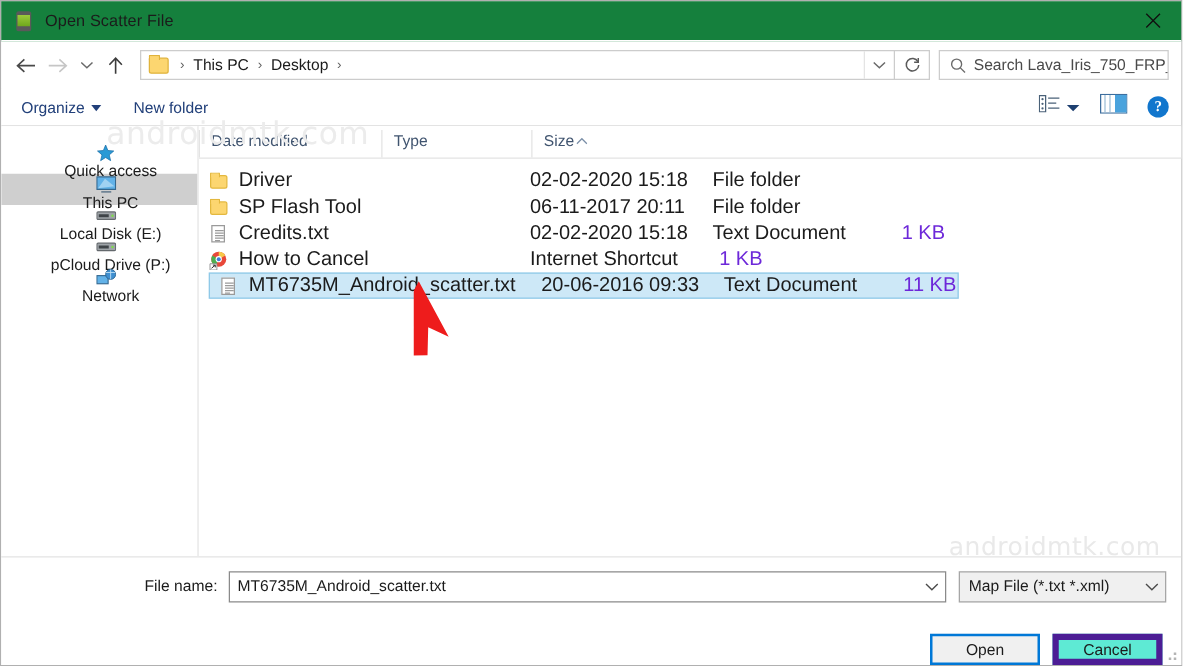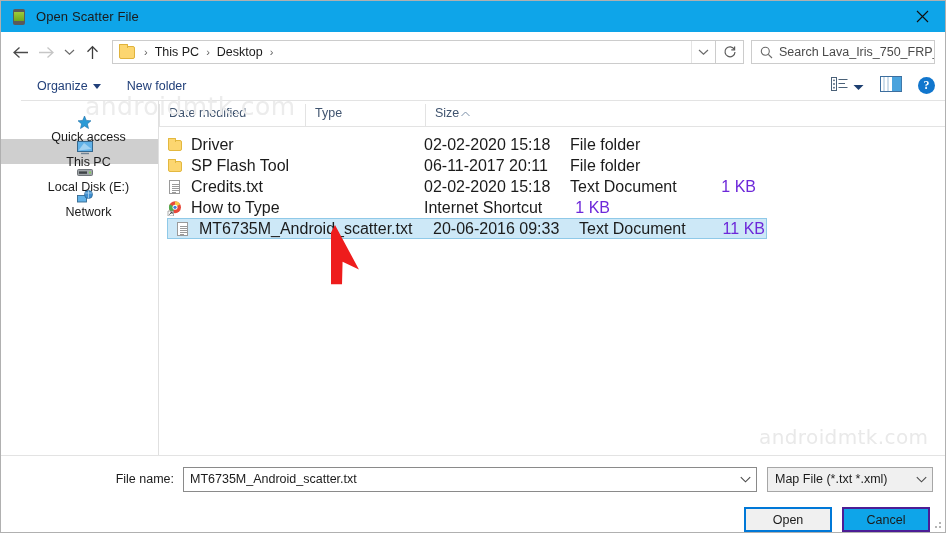--- a/index.html
+++ b/index.html
@@ -14,21 +14,21 @@
     width: 946px; height: 533px;
     background: #ffffff;
     border: 1px solid #b0b0b0;
     display: flex; flex-direction: column;
   }
 
   
   .titlebar {
     height: 32px; min-height: 32px;
     display: flex; align-items: center;
-    background: #0ea5e9;
+    background: #15803d;
     border-bottom: 1px solid #ffffff;
     position: relative;
   }
   .title-icon { width: 16px; height: 16px; margin-left: 10px; position: relative; }
   .phone-body {
     position: absolute; left: 2px; top: 0;
     width: 12px; height: 16px;
     background: #5a5a5a; border-radius: 2px;
   }
   .phone-screen {
@@ -111,21 +111,20 @@
   }
 
   
   .toolbar {
     height: 30px; min-height: 30px;
     display: flex; align-items: center;
     padding: 0 10px 0 16px;
     background: #ffffff;
     border-bottom: 1px solid #e3e3e3;
     position: relative;
-    margin-left: 20px;
   }
   .tb-item {
     font-size: 12.5px; color: #22407a;
     display: flex; align-items: center; gap: 5px;
     cursor: default; margin-right: 26px;
   }
   .tb-caret {
     width: 0; height: 0; margin-top: 2px;
     border-left: 4px solid transparent; border-right: 4px solid transparent;
     border-top: 5px solid #22407a;
@@ -257,27 +256,27 @@
     width: 166px; height: 25px; margin-left: 10px; flex: none;
     border: 1px solid #a6a6a6; background: #f0f0f0;
     display: flex; align-items: center;
   }
   .filter-text {
     flex: 1 1 auto; padding-left: 7px; font-size: 12.5px; color: #1b1b1b;
     white-space: nowrap; overflow: hidden;
   }
   .btn-row {
     display: flex; justify-content: flex-end; gap: 10px;
-    margin-top: 15px; padding-right: 3px;
+    margin-top: 25px; padding-right: 3px;
   }
   .btn {
     width: 88px; height: 25px;
     display: flex; align-items: center; justify-content: center;
     font-size: 12.5px; color: #1b1b1b;
-    background: #0ea5e9; border: 2px solid #4c1d95;
+    background: #5eead4; border: 5px solid #4c1d95;
     cursor: default;
   }
   .btn.primary { border: 2px solid #0078d7; background: #f0f0f0; }
   .grip {
     position: absolute; right: 3px; bottom: 3px;
     width: 11px; height: 11px;
   }
   .grip span {
     position: absolute; width: 2px; height: 2px; background: #b4b4b4;
   }
@@ -425,20 +424,30 @@
       </div>
       <div class="side-item">
         <span class="side-icon">
           <svg width="16" height="12" viewBox="0 0 16 12">
             <rect x="0.5" y="3.5" width="15" height="6" rx="1" fill="#9fa4a8" stroke="#64696d" stroke-width="0.9"></rect>
             <rect x="2" y="5.4" width="8" height="2.4" fill="#3f4448"></rect>
             <circle cx="13" cy="6.6" r="1" fill="#7ddc4a"></circle>
           </svg>
         </span>
         <span>Local Disk (E:)</span>
+      </div>
+      <div class="side-item">
+        <span class="side-icon">
+          <svg width="16" height="12" viewBox="0 0 16 12">
+            <rect x="0.5" y="3.5" width="15" height="6" rx="1" fill="#9fa4a8" stroke="#64696d" stroke-width="0.9"></rect>
+            <rect x="2" y="5.4" width="8" height="2.4" fill="#3f4448"></rect>
+            <circle cx="13" cy="6.6" r="1" fill="#7ddc4a"></circle>
+          </svg>
+        </span>
+        <span>pCloud Drive (P:)</span>
       </div>
       <div class="side-item">
         <span class="side-icon">
           <svg width="16" height="15" viewBox="0 0 16 15">
             <rect x="0.5" y="5.5" width="9" height="6.5" fill="#62b2e8" stroke="#35688f" stroke-width="0.9"></rect>
             <circle cx="11.5" cy="4.5" r="4" fill="#3f8fd0" stroke="#2a638f" stroke-width="0.7"></circle>
             <path d="M7.8 3 H15.2 M11.5 0.6 V8.4" stroke="#bfe0f5" stroke-width="0.7"></path>
           </svg>
         </span>
         <span>Network</span>
@@ -507,21 +516,21 @@
               <svg width="16" height="16" viewBox="0 0 16 16">
                 <circle cx="8" cy="7.3" r="6" fill="#e8483a"></circle>
                 <path d="M8 1.3 A6 6 0 0 1 13.2 4.3 L8 7.3 Z" fill="#f7c948"></path>
                 <path d="M2.8 4.3 A6 6 0 0 0 5.4 12.8 L8 7.3 Z" fill="#4caf50"></path>
                 <circle cx="8" cy="7.3" r="2.5" fill="#ffffff"></circle>
                   <circle cx="8" cy="7.3" r="1.6" fill="#3d7fd6"></circle>
                 <path d="M1 11 H6.5 V16 H1 Z" fill="#ffffff" stroke="#8a8a8a" stroke-width="0.7"></path>
                 <path d="M2.2 14.6 L5.2 12.1 M5.2 12.1 H3.3 M5.2 12.1 V13.9" stroke="#2b2b2b" stroke-width="0.8" fill="none"></path>
               </svg>
             </span>
-            <span>How to Type</span>
+            <span>How to Cancel</span>
           </div>
           <div class="cell type" style="width:120px">Internet Shortcut</div>
           <div class="cell size" style="width:78px">1 KB</div>
         </div>
 
         <div class="row selected">
           <div class="cell name" style="width:265px;padding-left:7px">
             <span class="fileicon">
                 <span class="ic-doc">
                   <i></i>

